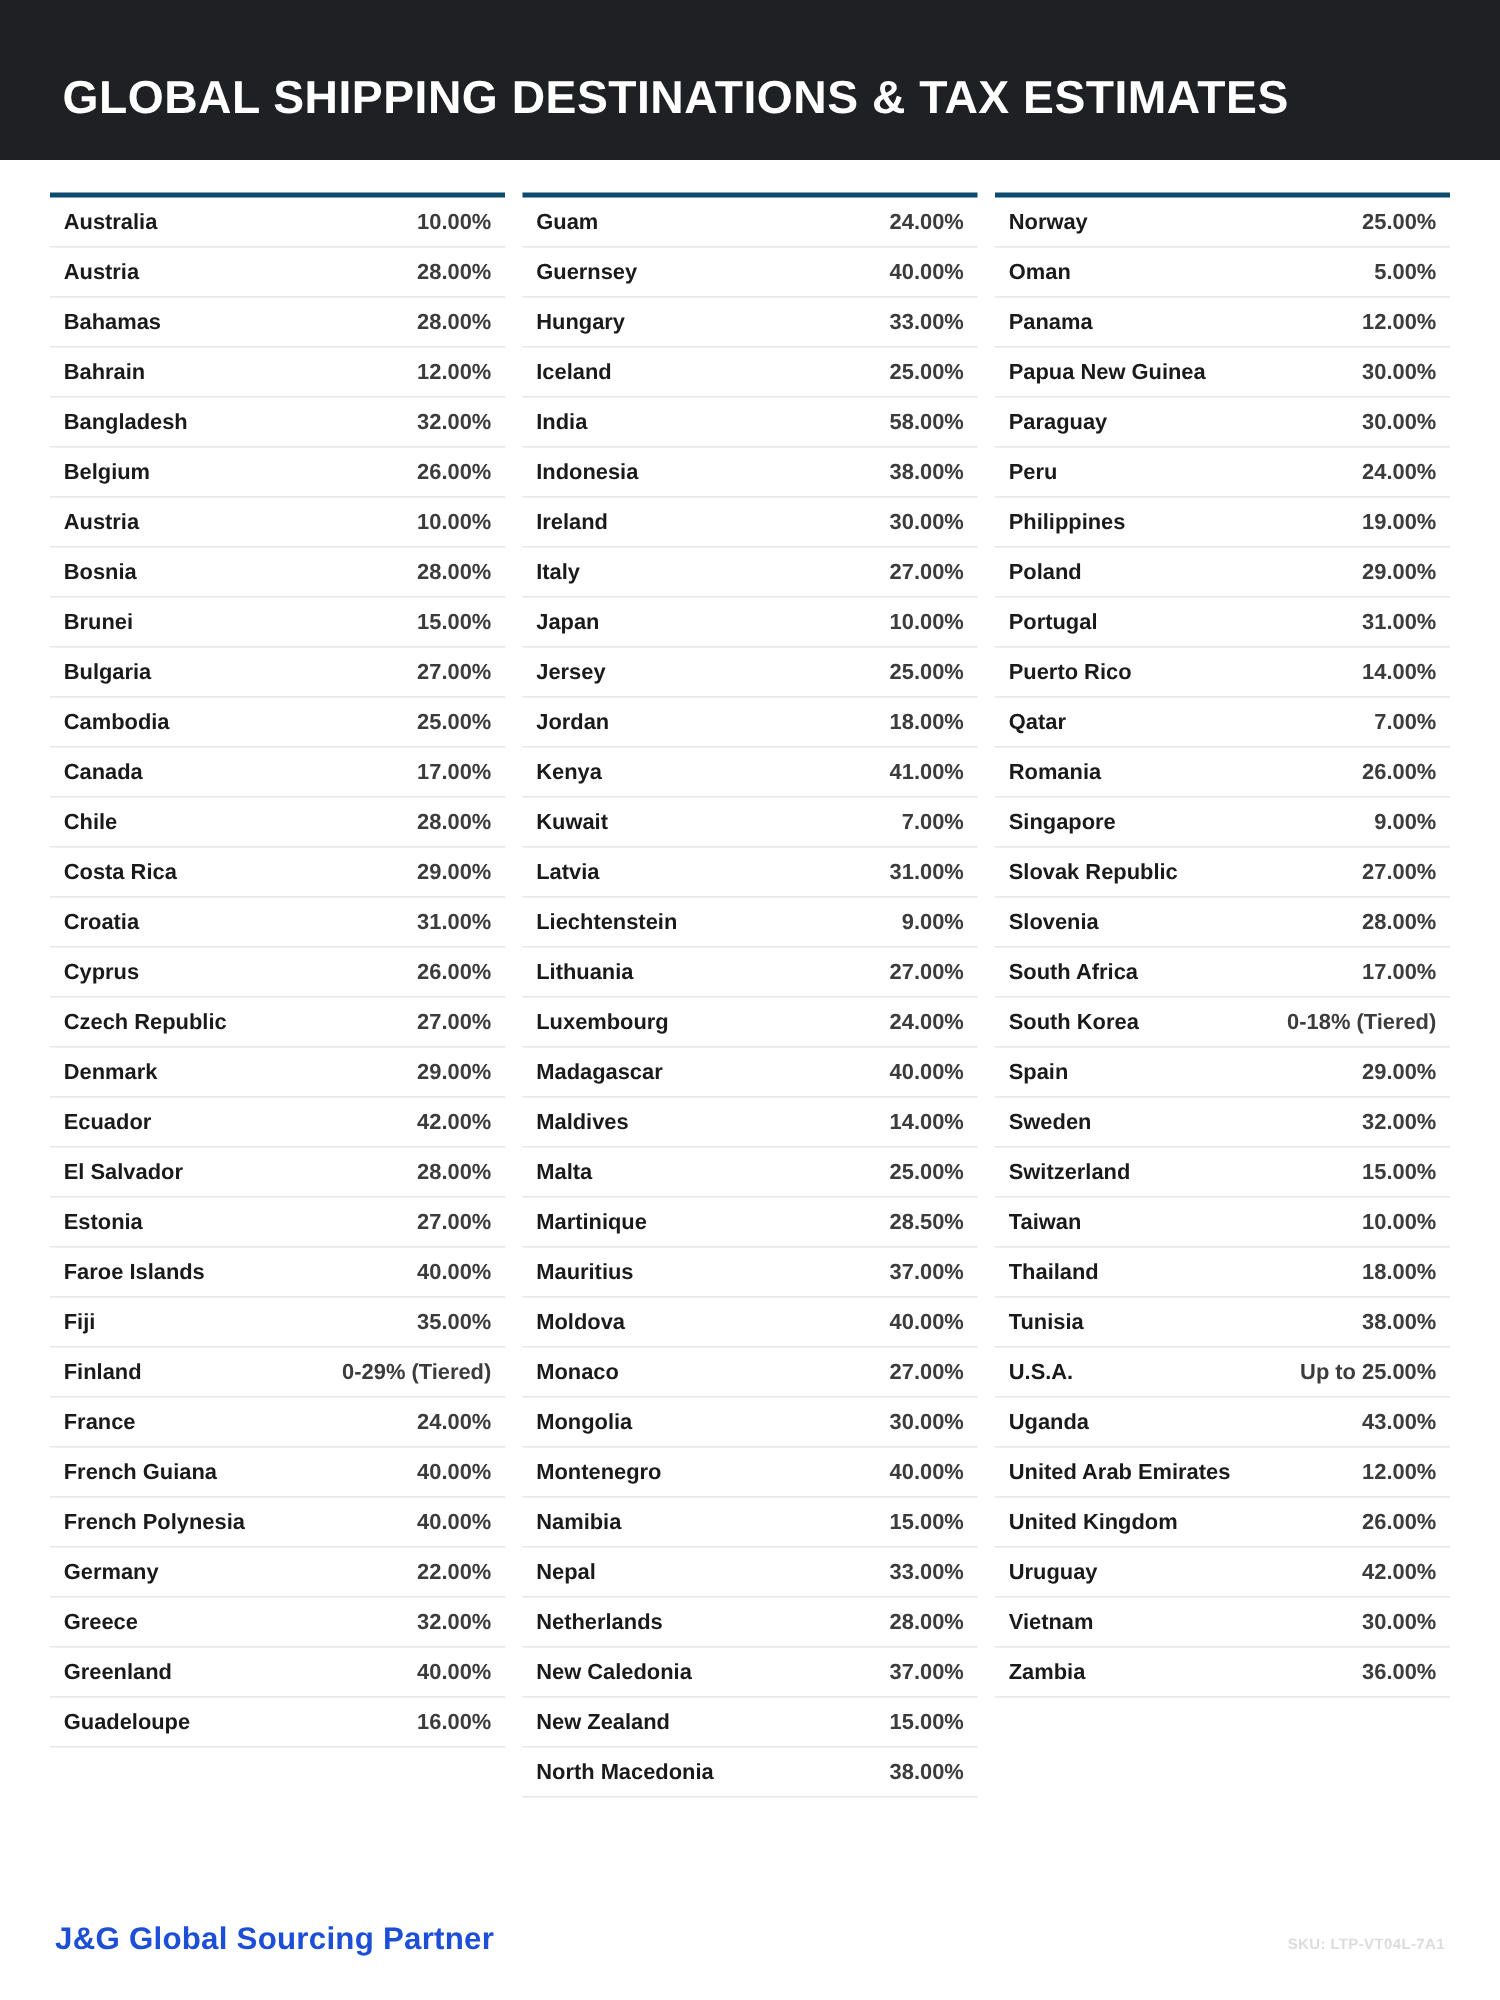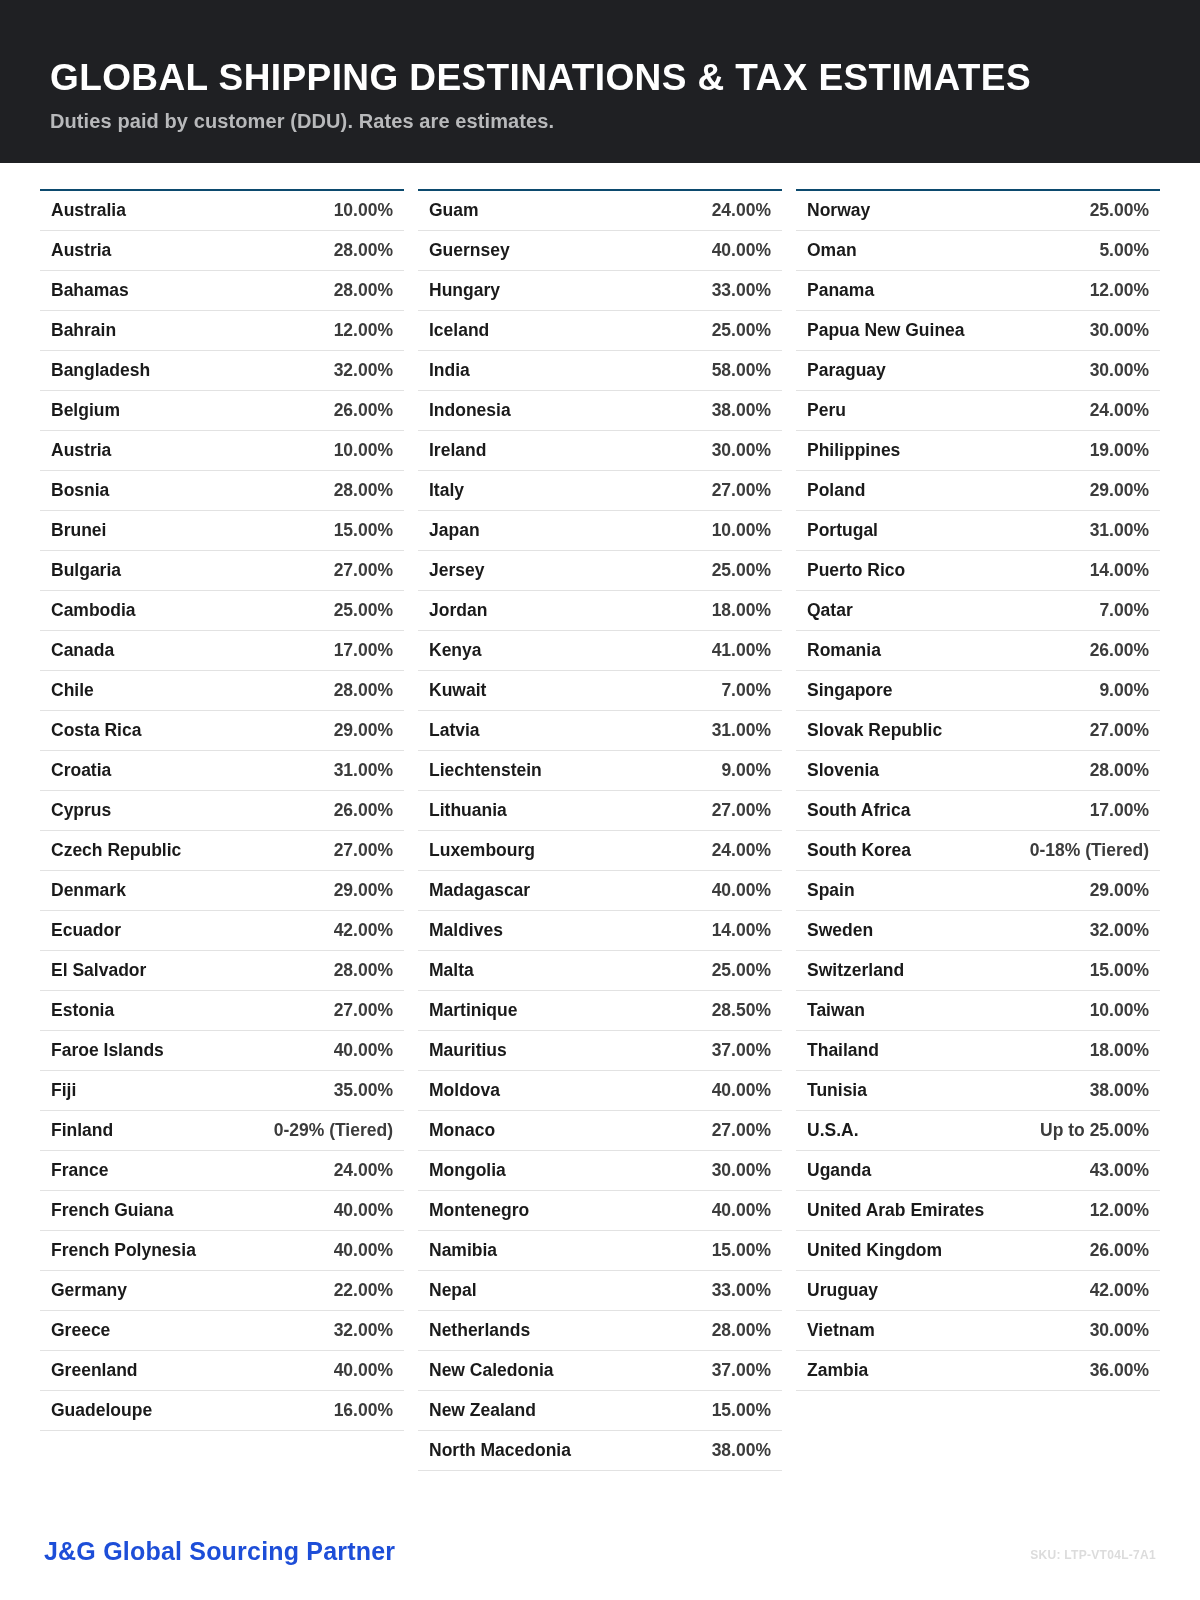--- a/index.html
+++ b/index.html
@@ -52,21 +52,21 @@
     flex-direction: column;
   }
   .row {
     display: flex;
     justify-content: space-between;
     align-items: baseline;
     padding: 9px 11px 9px 11px;
     border-bottom: 1px solid #e2e2e2;
     gap: 10px;
   }
-  .row:first-child { border-top: 2px solid #0c4a6e; }
+  .row:first-child { border-top: 4px solid #0c4a6e; }
   .row .country {
     font-size: 17.5px;
     font-weight: bold;
     color: #1a1a1a;
     white-space: nowrap;
   }
   .row .rate {
     font-size: 17.5px;
     font-weight: bold;
     color: #3c3c3c;
@@ -95,21 +95,20 @@
     padding-bottom: 4px;
   }
 </style>
 </head>
 <body>
 
 <div class="page">
 
   <div class="header">
     <h1>GLOBAL SHIPPING DESTINATIONS &amp; TAX ESTIMATES</h1>
-    <div class="subtitle">Duties paid by customer (DDU). Rates are estimates.</div>
   </div>
 
   <div class="content">
     <div class="col">
         <div class="row">
           <span class="country">Australia</span>
           <span class="rate">10.00%</span>
         </div>
         <div class="row">
           <span class="country">Austria</span>

